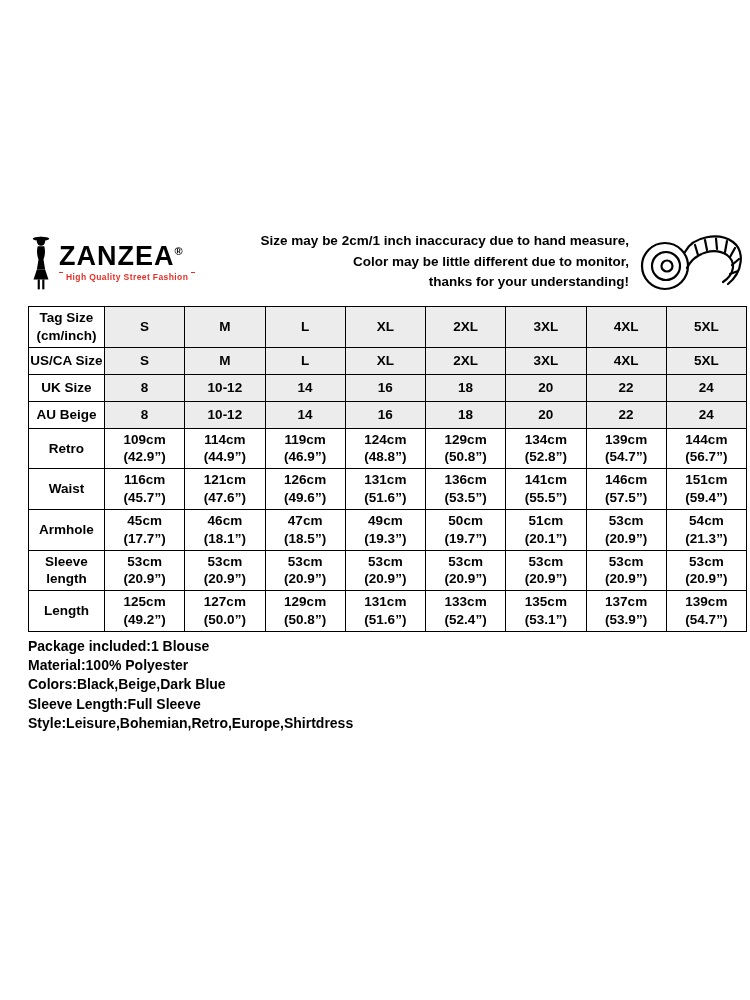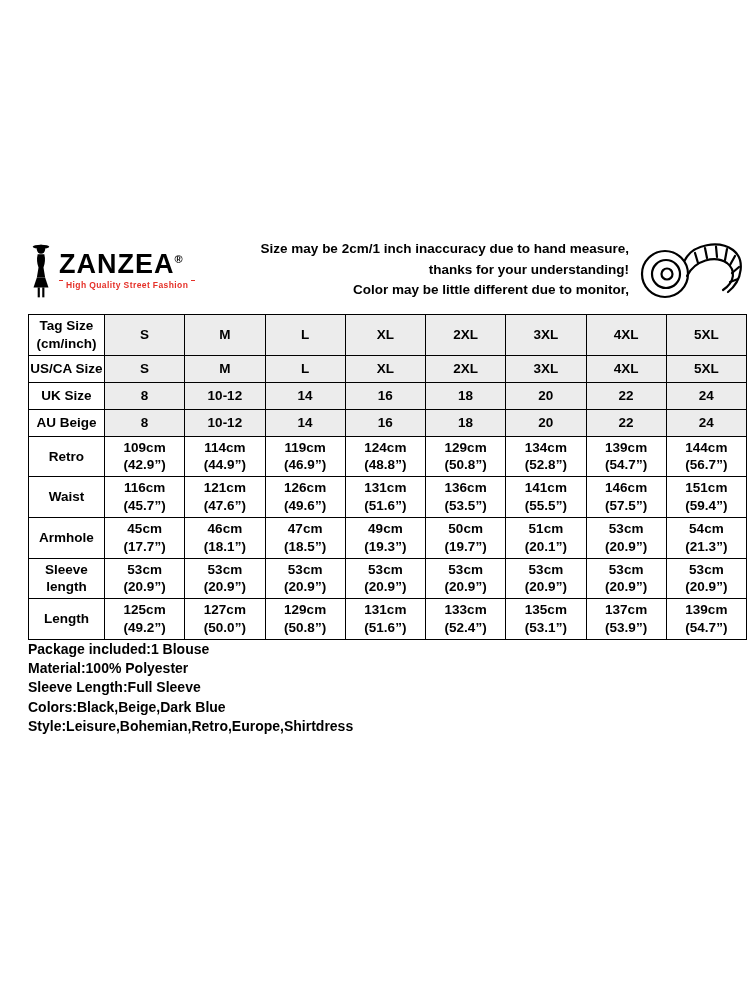--- a/index.html
+++ b/index.html
@@ -5,21 +5,21 @@
   * { box-sizing: border-box; margin: 0; padding: 0; }
   html, body { width: 750px; height: 1000px; }
   body {
     background: #ffffff;
     font-family: "Liberation Sans", sans-serif;
     color: #000;
     position: relative;
   }
   .content {
     position: absolute;
-    top: 236px;
+    top: 228px;
     left: 28px;
     width: 719px;
   }
   
   .header {
     display: flex;
     align-items: center;
     margin-bottom: 10px;
     min-height: 66px;
   }
@@ -81,21 +81,21 @@
     font-size: 13.5px;
     line-height: 1.32;
     white-space: pre-line;
     padding: 2px 1px;
   }
   table.size-table col.label-col { width: 76px; }
   table.size-table td.shaded { background: #ececec; }
   table.size-table tr.size-row td { height: 27px; }
   table.size-table tr.measure-row td { height: 38px; }
   
-  .details { }
+  .details { margin-top: 5px; }
   .details .line {
     font-size: 14px;
     font-weight: bold;
     line-height: 1.38;
   }
 </style>
 </head>
 <body>
 
 <div class="content">
@@ -114,22 +114,22 @@
       <div class="logo-text">
         <div class="brand"><span>ZANZEA</span><span class="reg">®</span></div>
         <div class="tagline">
             <span>High Quality Street Fashion</span>
           </div>
       </div>
     </div>
 
     <div class="disclaimer">
       <div>Size may be 2cm/1 inch inaccuracy due to hand measure,</div>
+      <div>Color may be little different due to monitor,</div>
       <div>thanks for your understanding!</div>
-      <div>Color may be little different due to monitor,</div>
     </div>
 
     <svg class="tape" viewBox="0 0 112 68">
       <g fill="none" stroke="#000" stroke-width="2.2" stroke-linecap="round">
         <circle cx="30" cy="38" r="23"></circle>
         <circle cx="31" cy="38" r="14"></circle>
         <circle cx="32" cy="38" r="5.5"></circle>
         <path d="M50,24 C58,8 84,4 98,14 C110,23 108,44 93,56"></path>
         <path d="M52,40 C60,24 80,19 92,27 C101,34 100,46 88,54"></path>
         <line x1="60" y1="17" x2="63" y2="27"></line>
@@ -296,18 +296,18 @@
 (53.9”)</td>
           <td>139cm
 (54.7”)</td>
         </tr>
       </tbody>
   </table>
 
   <div class="details">
     <div class="line">Package included:1 Blouse</div>
     <div class="line">Material:100% Polyester</div>
+    <div class="line">Colors:Black,Beige,Dark Blue</div>
     <div class="line">Sleeve Length:Full Sleeve</div>
-    <div class="line">Colors:Black,Beige,Dark Blue</div>
     <div class="line">Style:Leisure,Bohemian,Retro,Europe,Shirtdress</div>
   </div>
 
 </div>
 
 </body></html>

